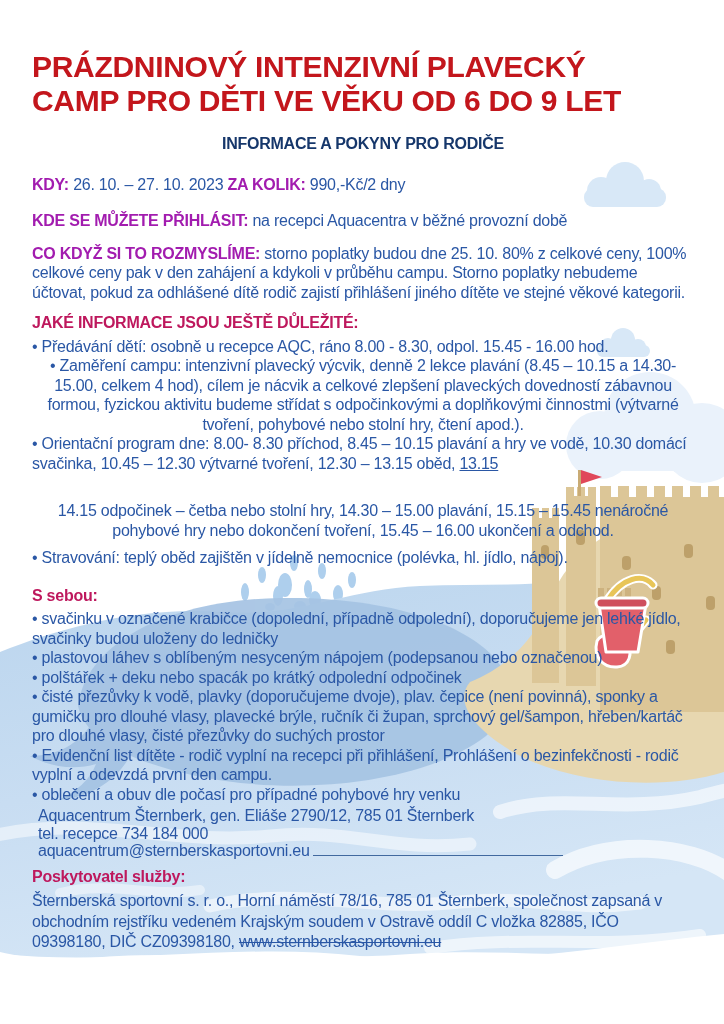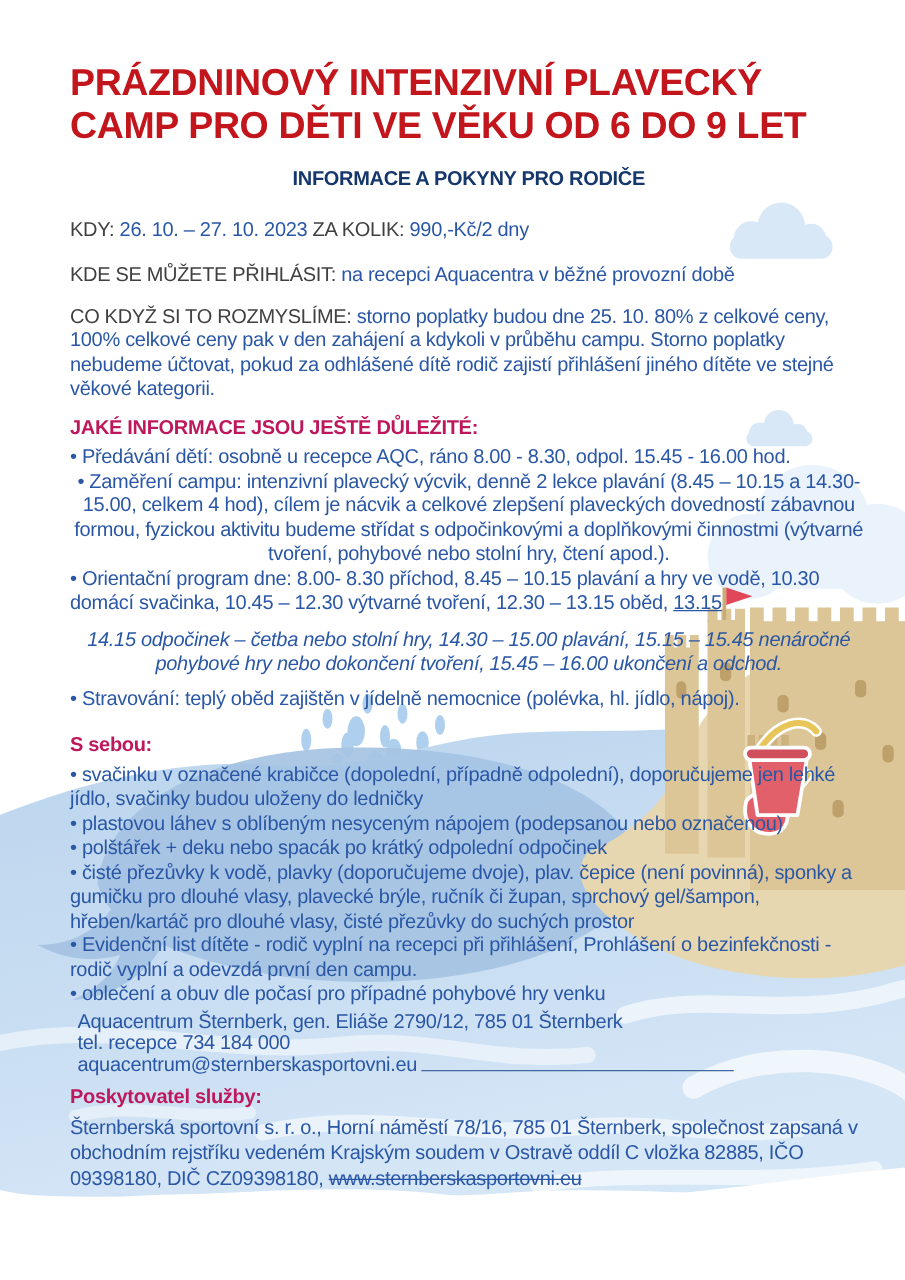--- a/index.html
+++ b/index.html
@@ -1,44 +1,43 @@
 <!DOCTYPE html>
 <html><head>
 <meta charset="utf-8">
 <style>
   * { box-sizing: border-box; }
   html, body { margin: 0; padding: 0; }
   .page {
     position: relative; width: 724px; height: 1024px;
     background: #ffffff; overflow: hidden;
     font-family: "Liberation Sans", sans-serif;
-    padding-left: 24px;
   }
   svg.bg { position: absolute; top: 0; left: 0; z-index: 0; }
   .content {
     position: relative; z-index: 1;
     padding: 50px 30px 0 32px;
     color: #2a57a5; font-size: 16px; line-height: 19.5px; letter-spacing: -0.25px;
   }
   p { margin: 0; }
   .title {
     color: #c3161c; font-weight: bold; font-size: 30px; line-height: 33.5px;
     margin: 0; white-space: pre-line; letter-spacing: -0.3px;
   }
   .subtitle { color: #16376b; font-weight: bold; text-align: center; margin-top: 17px; }
-  .lbl { color: #404040; font-weight: normal; }
+  .lbl { color: #a21caf; font-weight: bold; }
   .heading { color: #be185d; font-weight: bold; margin: 0; }
   .mt-kdy { margin-top: 21px; }
   .mt-kde { margin-top: 17px; }
   .mt-storno { margin-top: 13px; }
   .mt-dulezite { margin-top: 11px; }
   .mt-bullets { margin-top: 4px; }
   .bullet::before { content: "\2022  "; }
   .center-wrap { text-align: center; }
-  .mt-cont { margin-top: 10px; font-style: italic; }
+  .mt-cont { margin-top: 28px; }
   .mt-strav { margin-top: 8px; }
   .mt-ssebou { margin-top: 18px; }
   .mt-items { margin-top: 4px; }
   .mt-kontakt { margin-top: 15px; }
   .kontakt-lines { line-height: 17.5px; padding-left: 6px; margin-top: 3px; }
   .mt-posk { margin-top: 7px; }
   .posk-text { margin-top: 5px; line-height: 20.5px; }
   .u { text-decoration: underline; }
   .struck { text-decoration: line-through; }
   .email-rule {

